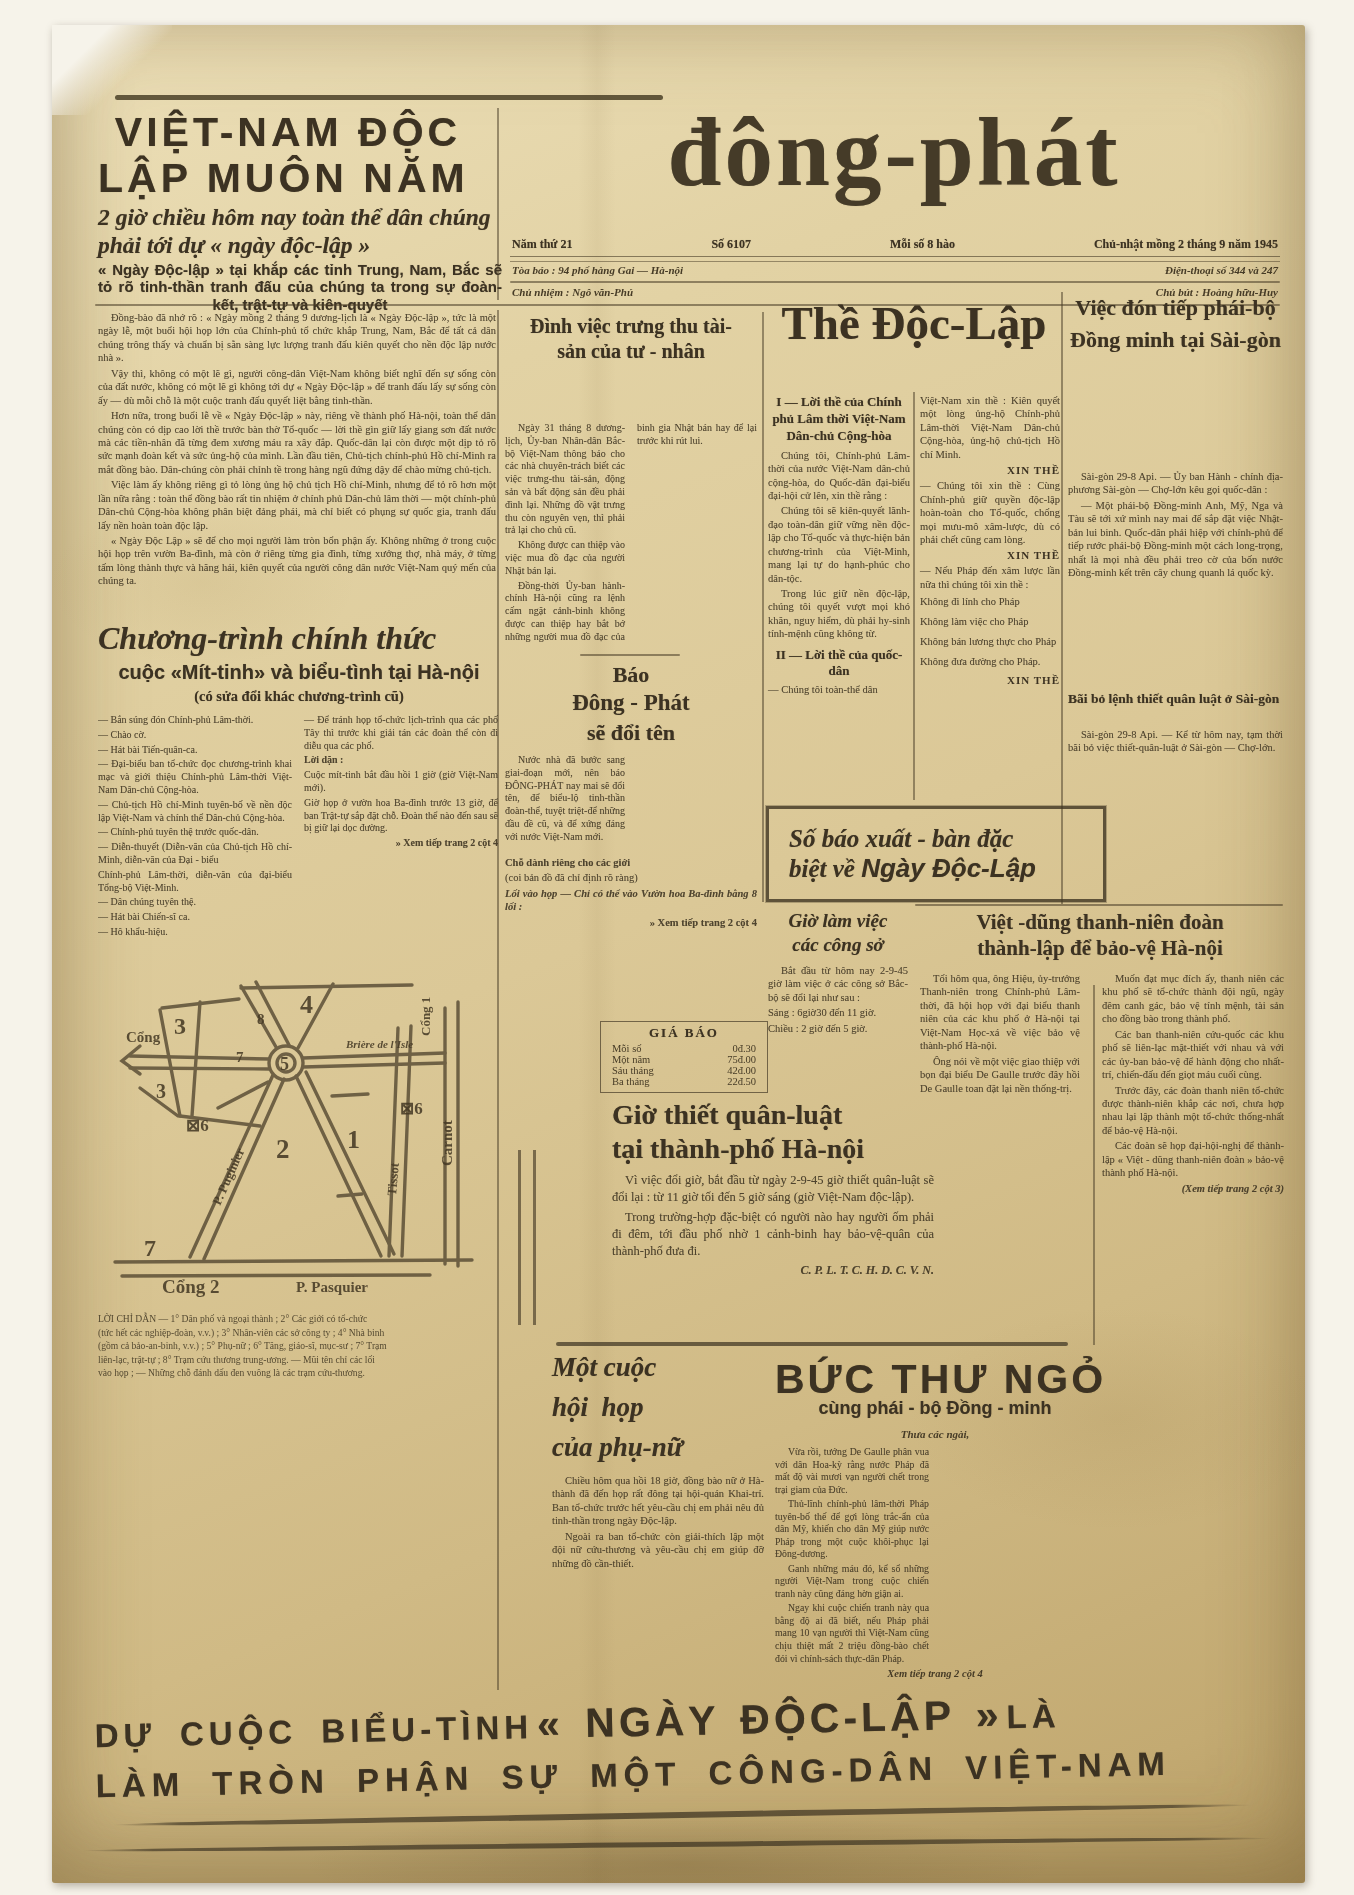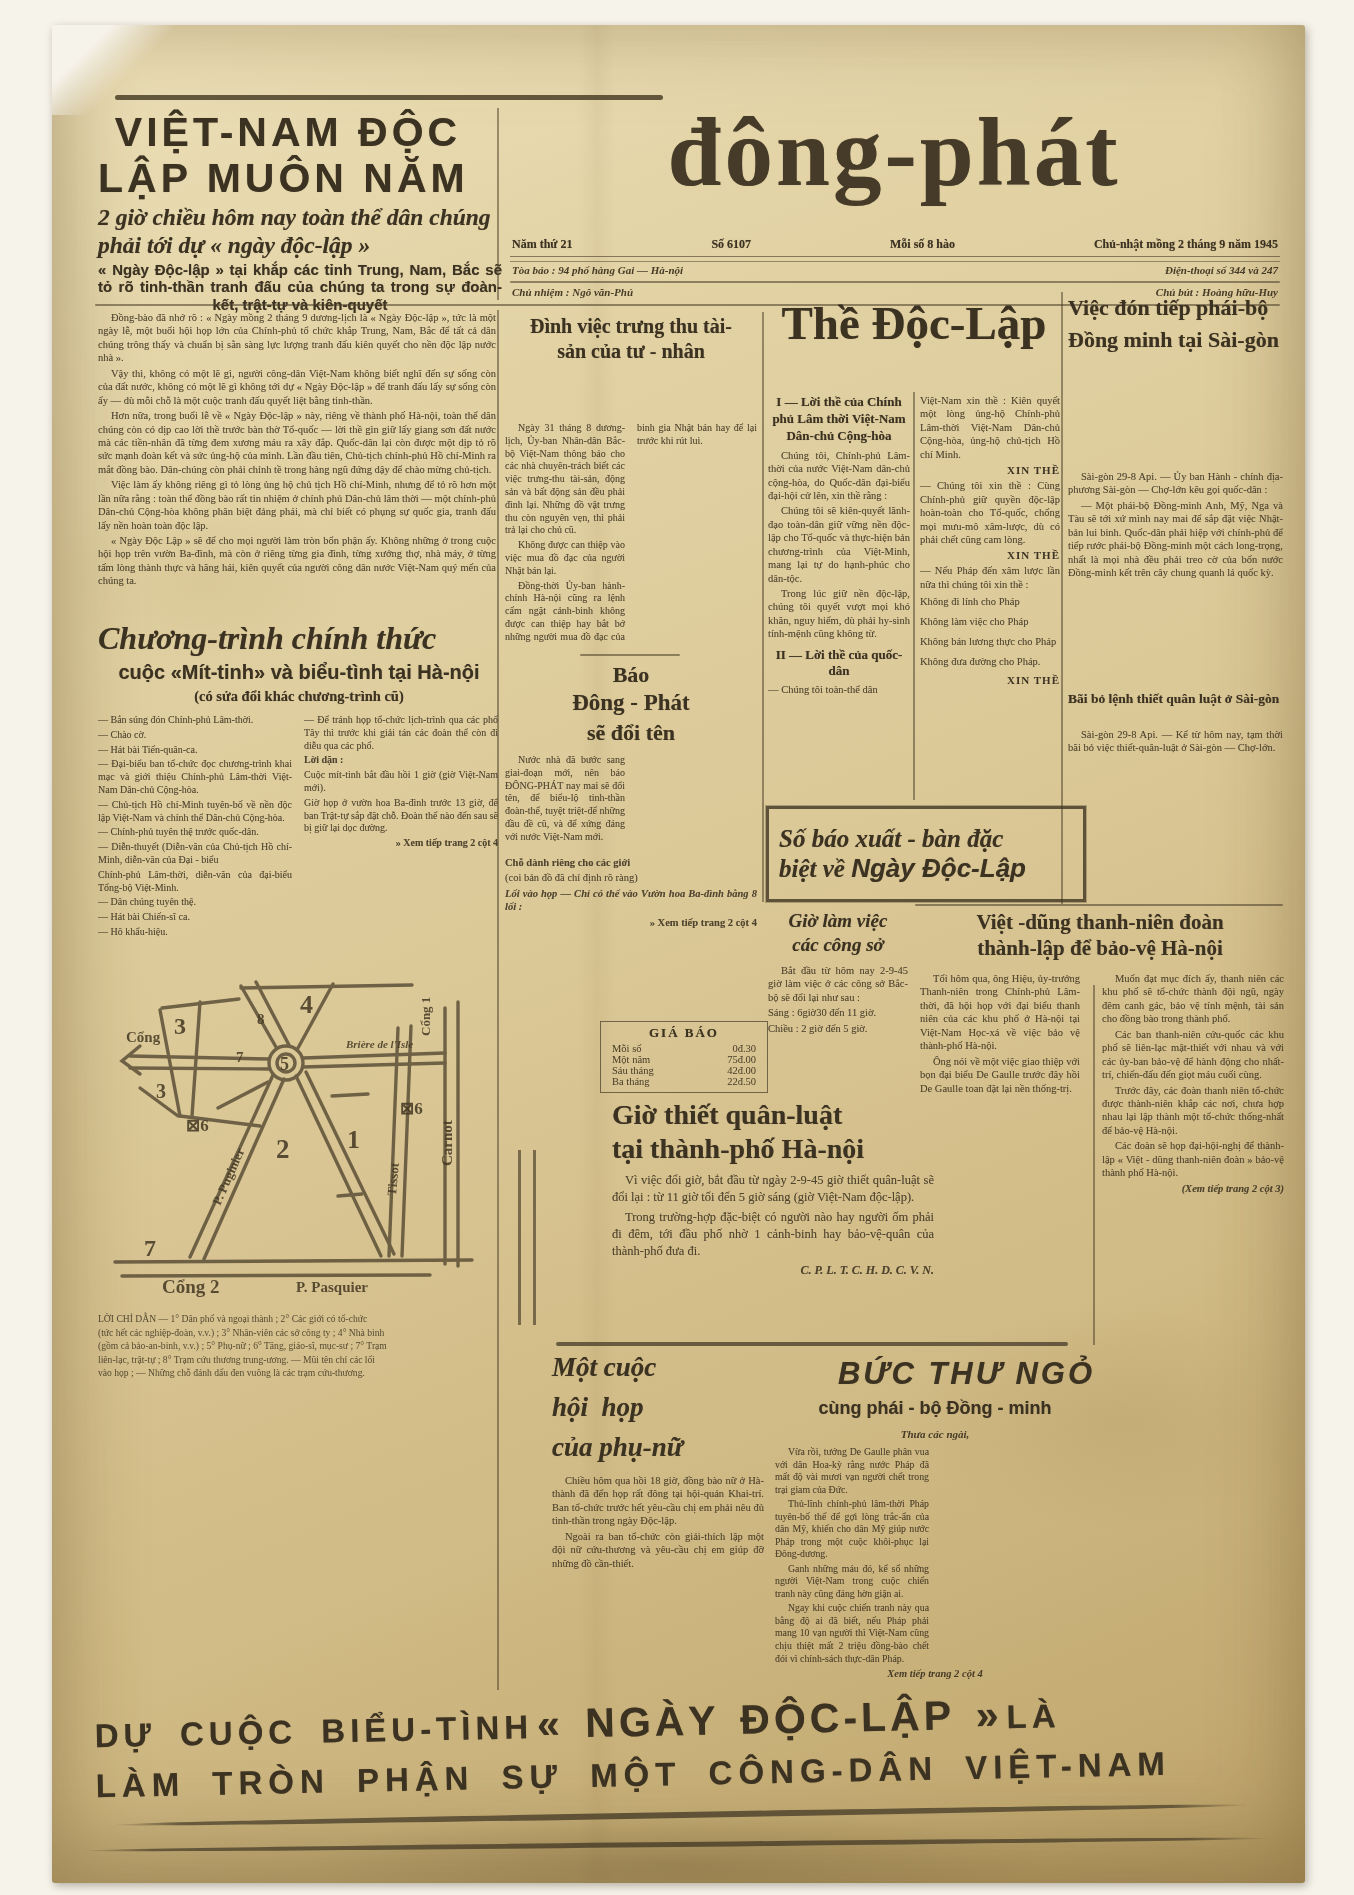--- a/index.html
+++ b/index.html
@@ -233,21 +233,21 @@
   <div class="bt">
     <p class="noind">— Nếu Pháp đến xâm lược lần nữa thì chúng tôi xin thề :</p>
     <p class="noind" style="line-height:1.7;">Không đi lính cho Pháp</p>
     <p class="noind" style="line-height:1.7;">Không làm việc cho Pháp</p>
     <p class="noind" style="line-height:1.7;">Không bán lương thực cho Pháp</p>
     <p class="noind" style="line-height:1.7;">Không đưa đường cho Pháp.</p>
   </div>
   <div class="vow">XIN THỀ</div>
 </div>
 
-<div class="abs" style="left:766px;top:806px;width:294px;height:90px;border:3px solid rgba(62,52,34,.8);box-shadow:0 0 0 1px rgba(62,52,34,.3);display:flex;flex-direction:column;justify-content:center;padding:0 10px;">
+<div class="abs" style="left:766px;top:806px;width:294px;height:90px;border:3px solid rgba(62,52,34,.8);box-shadow:0 0 0 1px rgba(62,52,34,.3);display:flex;flex-direction:column;justify-content:center;padding:0 20px;">
   <div class="hser" style="font-size:25px;font-style:italic;white-space:nowrap;">Số báo xuất - bàn đặc</div>
   <div style="white-space:nowrap;">
     <span class="hser" style="font-size:25px;font-style:italic;">biệt về </span><span class="hsans" style="font-size:26px;font-style:italic;">Ngày Độc-Lập</span>
   </div>
 </div>
 
 <div class="abs hser" style="left:766px;top:910px;width:144px;font-size:19px;font-style:italic;text-align:center;white-space:nowrap;">Giờ làm việc</div>
 <div class="abs hser" style="left:766px;top:934px;width:144px;font-size:19px;font-style:italic;text-align:center;white-space:nowrap;">các công sở</div>
 <div class="abs bt" style="left:768px;top:964px;width:140px;">
   <p>Bắt đầu từ hôm nay 2-9-45 giờ làm việc ở các công sở Bắc-bộ sẽ đổi lại như sau :</p>
@@ -263,21 +263,21 @@
   <p>Ông nói về một việc giao thiệp với bọn đại biểu De Gaulle trước đây hồi De Gaulle toan đặt lại nền thống-trị.</p>
 </div>
 <div class="abs bt" style="left:1102px;top:972px;width:182px;height:712px;overflow:hidden;">
   <p>Muốn đạt mục đích ấy, thanh niên các khu phố sẽ tổ-chức thành đội ngũ, ngày đêm canh gác, bảo vệ tính mệnh, tài sản cho đồng bào trong thành phố.</p>
   <p>Các ban thanh-niên cứu-quốc các khu phố sẽ liên-lạc mật-thiết với nhau và với các ủy-ban bảo-vệ để hành động cho nhất-trí, chiến-đấu đến giọt máu cuối cùng.</p>
   <p>Trước đây, các đoàn thanh niên tổ-chức được thành-niên khắp các nơi, chưa hợp nhau lại lập thành một tổ-chức thống-nhất để bảo-vệ Hà-nội.</p>
   <p>Các đoàn sẽ họp đại-hội-nghị để thành-lập « Việt - dũng thanh-niên đoàn » bảo-vệ thành phố Hà-nội.</p>
   <p class="noind boldline" style="text-align:right;font-style:italic;">(Xem tiếp trang 2 cột 3)</p>
 </div>
 
-<div class="abs hser" style="left:1068px;top:292px;width:215px;font-size:22px;text-align:left;line-height:1.45;">Việc đón tiếp phái-bộ Đồng minh tại Sài-gòn</div>
+<div class="abs hser" style="left:1068px;top:292px;width:215px;font-size:22px;text-align:center;line-height:1.45;">Việc đón tiếp phái-bộ Đồng minh tại Sài-gòn</div>
 <div class="abs bt" style="left:1068px;top:470px;width:215px;">
   <p>Sài-gòn 29-8 Api. — Ủy ban Hành - chính địa-phương Sài-gòn — Chợ-lớn kêu gọi quốc-dân :</p>
   <p>— Một phái-bộ Đồng-minh Anh, Mỹ, Nga và Tàu sẽ tới xứ mình nay mai để sắp đặt việc Nhật-bản lui binh. Quốc-dân phải hiệp với chính-phủ để tiếp rước phái-bộ Đồng-minh một cách long-trọng, nhất là mọi nhà đều phải treo cờ của bốn nước Đồng-minh kết trên cây chung quanh lá quốc kỳ.</p>
 </div>
 <div class="abs hser" style="left:1068px;top:690px;width:215px;font-size:13.5px;line-height:1.3;text-align:justify;">Bãi bỏ lệnh thiết quân luật ở Sài-gòn</div>
 <div class="abs bt" style="left:1068px;top:728px;width:215px;">
   <p>Sài-gòn 29-8 Api. — Kể từ hôm nay, tạm thời bãi bỏ việc thiết-quân-luật ở Sài-gòn — Chợ-lớn.</p>
 </div>
 
 <div class="abs hser" style="left:612px;top:1098px;width:332px;font-size:28px;line-height:1.18;white-space:nowrap;">Giờ thiết quân-luật</div>
@@ -290,21 +290,21 @@
 <div class="abs" style="left:556px;top:1342px;width:512px;height:3.5px;background:rgba(62,52,34,.72);border-radius:2px;"></div>
 
 <div class="abs hser" style="left:552px;top:1352px;width:212px;font-size:27px;font-style:italic;line-height:1.15;white-space:nowrap;">Một cuộc</div>
 <div class="abs hser" style="left:552px;top:1392px;width:212px;font-size:27px;font-style:italic;line-height:1.15;white-space:pre;">hội  họp</div>
 <div class="abs hser" style="left:552px;top:1432px;width:212px;font-size:27px;font-style:italic;line-height:1.15;white-space:nowrap;">của phụ-nữ</div>
 <div class="abs bt" style="left:552px;top:1474px;width:212px;height:210px;overflow:hidden;">
   <p>Chiều hôm qua hồi 18 giờ, đồng bào nữ ở Hà-thành đã đến họp rất đông tại hội-quán Khai-trí. Ban tổ-chức trước hết yêu-cầu chị em phải nêu đủ tinh-thần trong ngày Độc-lập.</p>
   <p>Ngoài ra ban tổ-chức còn giải-thích lập một đội nữ cứu-thương và yêu-cầu chị em giúp đỡ những đồ cần-thiết.</p>
 </div>
 
-<div class="abs hsans" style="left:775px;top:1356px;width:320px;font-size:31px;font-style:italic;letter-spacing:3px;text-align:right;white-space:nowrap;">BỨC THƯ NGỎ</div>
+<div class="abs hsans" style="left:775px;top:1356px;width:320px;font-size:41px;letter-spacing:3px;text-align:right;white-space:nowrap;">BỨC THƯ NGỎ</div>
 <div class="abs hsans" style="left:775px;top:1398px;width:320px;font-size:18px;text-align:center;white-space:nowrap;">cùng phái - bộ Đồng - minh</div>
 <div class="abs" style="left:775px;top:1428px;width:320px;font-size:11px;font-style:italic;font-weight:bold;color:#463b26;text-align:center;">Thưa các ngài,</div>
 <div class="abs bt cols2" style="left:775px;top:1446px;width:320px;height:220px;font-size:9.8px;overflow:hidden;">
   <p>Vừa rồi, tướng De Gaulle phân vua với dân Hoa-kỳ rằng nước Pháp đã mất độ vài mươi vạn người chết trong trại giam của Đức.</p>
   <p>Thủ-lĩnh chính-phủ lâm-thời Pháp tuyên-bố thế để gợi lòng trắc-ẩn của dân Mỹ, khiến cho dân Mỹ giúp nước Pháp trong một cuộc khôi-phục lại Đông-dương.</p>
   <p>Ganh những máu đó, kể sổ những người Việt-Nam trong cuộc chiến tranh này cũng đáng hờn giận ai.</p>
   <p>Ngay khi cuộc chiến tranh này qua bằng độ ai đã biết, nếu Pháp phải mang 10 vạn người thì Việt-Nam cũng chịu thiệt mất 2 triệu đồng-bào chết đói vì chính-sách thực-dân Pháp.</p>
 </div>
 <div class="abs boldline" style="left:775px;top:1668px;width:320px;font-size:10.5px;font-style:italic;color:#463b26;text-align:center;">Xem tiếp trang 2 cột 4</div>
 

